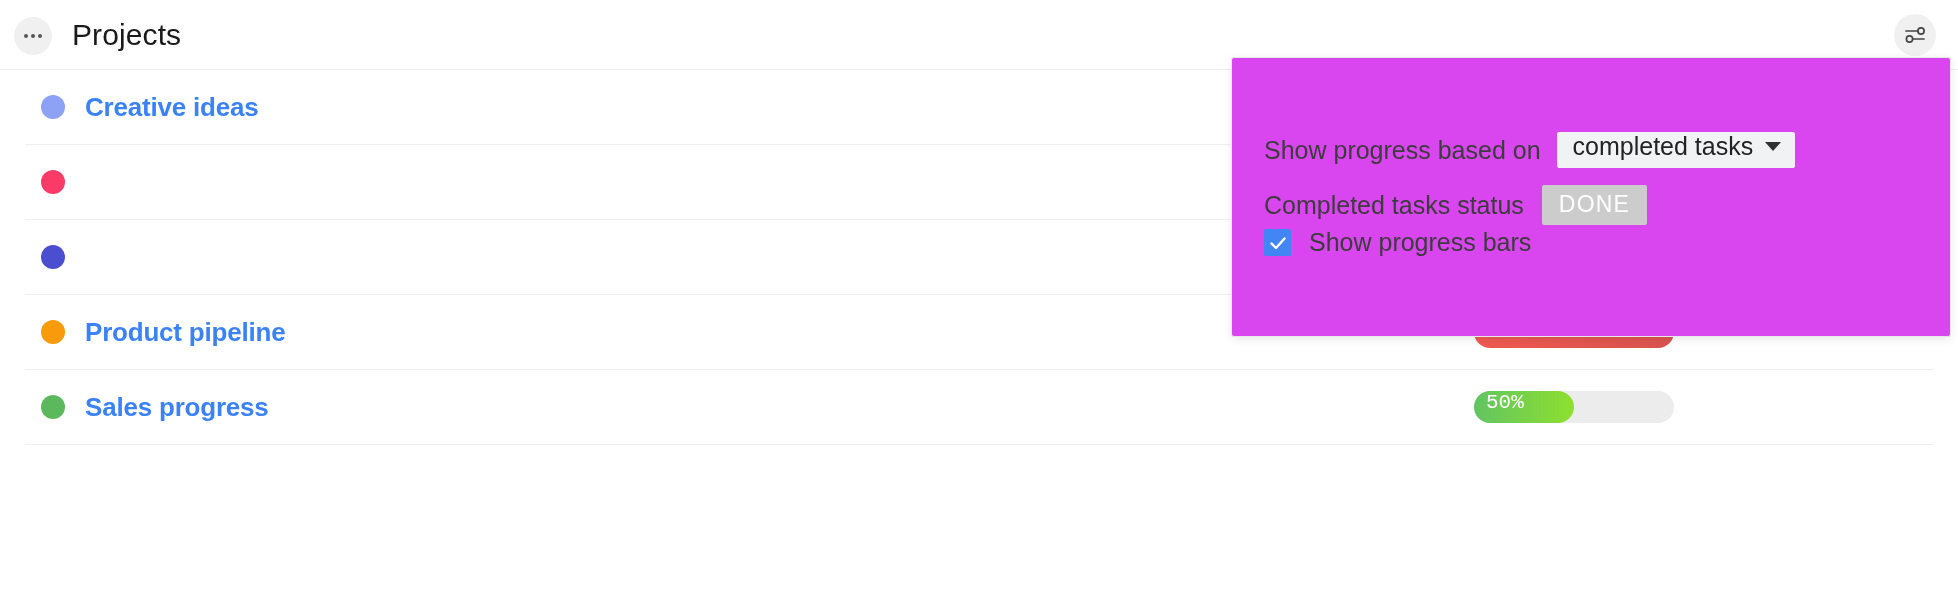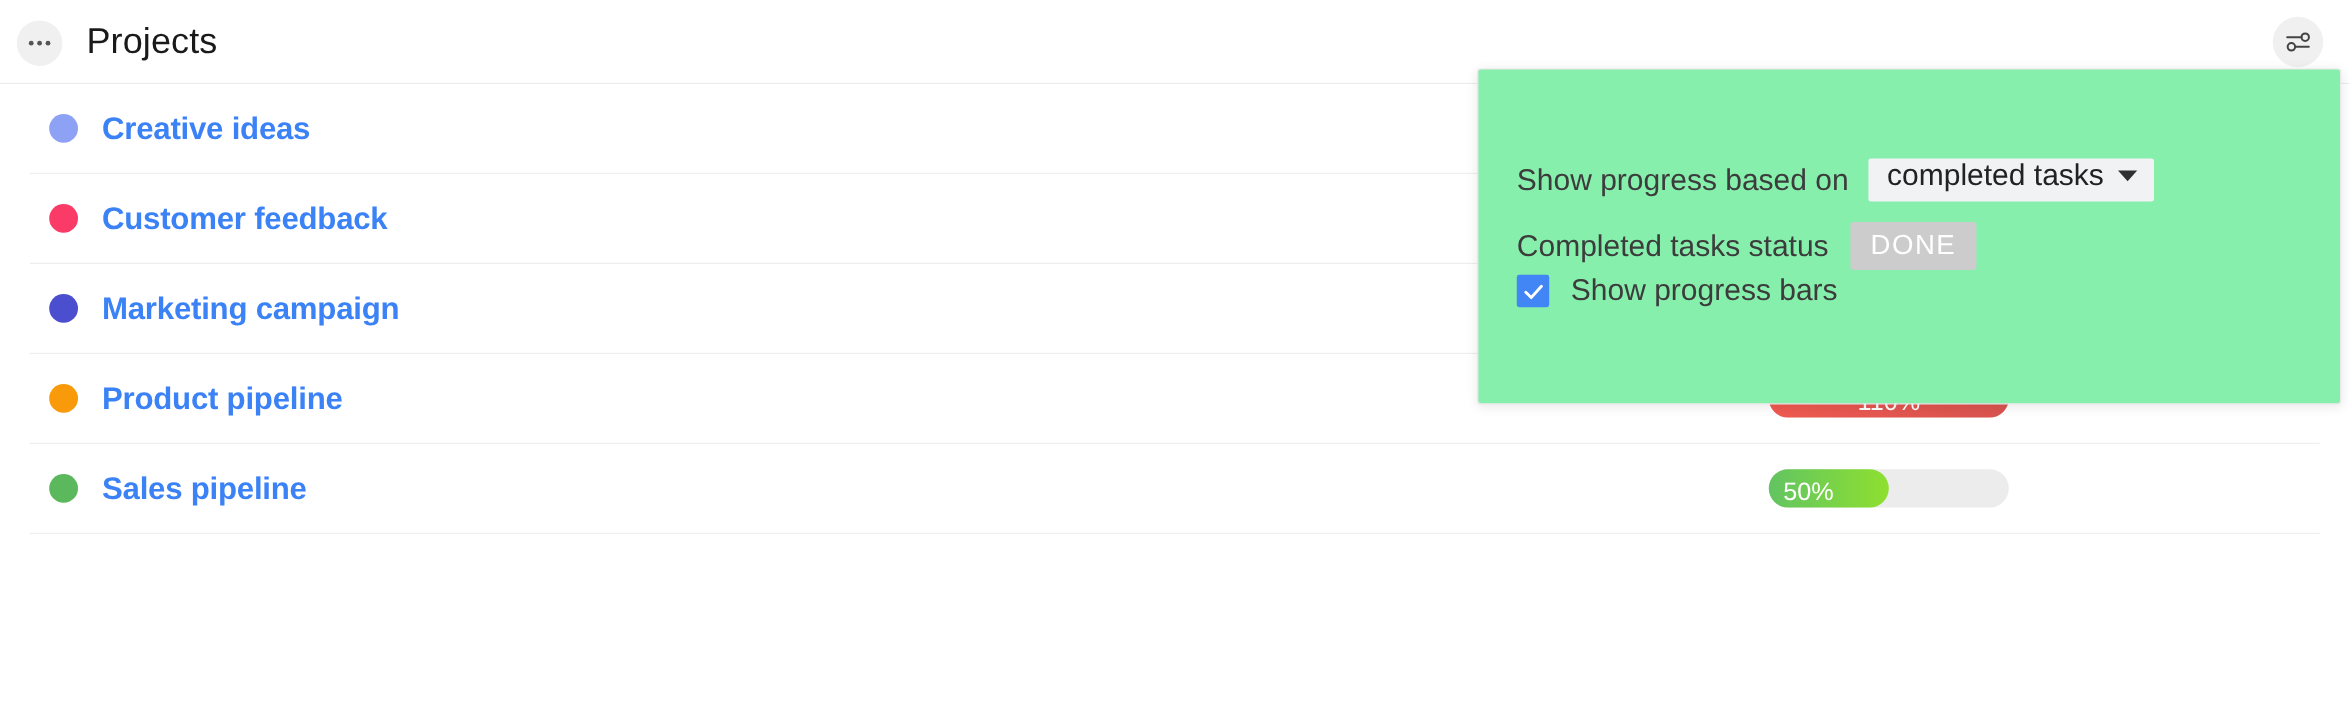--- a/index.html
+++ b/index.html
@@ -102,22 +102,23 @@
     width: 200px; height: 32px;
     background: #ececec;
     border-radius: 16px;
   }
   .bar-fill {
     position: absolute;
     left: 0; top: 0;
     height: 32px;
     border-radius: 16px;
     display: flex;
-    align-items: flex-end;
+    align-items: flex-start;
     overflow: hidden;
+    font-family: Liberation Mono, monospace;
   }
   .bar-fill.green {
     background: linear-gradient(90deg, #62c462 0%, #8ee02f 100%);
   }
   .bar-fill.red {
     background: linear-gradient(90deg, #ef5a50 0%, #d9534f 100%);
   }
   .bar-text {
     font-size: 21px;
     font-weight: 500;
@@ -130,21 +131,21 @@
   }
   .bar-text.leading {
     padding-left: 12px;
   }
 
   
   .popover {
     position: absolute;
     left: 1231px; top: 57px;
     width: 720px; height: 280px;
-    background: #86efac;
+    background: #d946ef;
     border: 1px solid #e8e8e8;
     border-radius: 3px;
     box-shadow: 0 2px 10px rgba(0,0,0,.09);
     z-index: 40;
     text-align: center;
   }
   .pop-row {
     position: absolute;
     display: flex;
     align-items: center;
@@ -231,42 +232,40 @@
 
   <div class="list">
 
     <div class="row">
       <span class="row-dot" style="background: rgb(141, 162, 245);"></span>
       <span class="row-label">Creative ideas</span>
     </div>
 
     <div class="row">
       <span class="row-dot" style="background: rgb(250, 59, 103);"></span>
-      <span class="row-label">Customer feedback</span>
     </div>
 
     <div class="row">
       <span class="row-dot" style="background: rgb(75, 78, 207);"></span>
-      <span class="row-label">Marketing campaign</span>
     </div>
 
     <div class="row">
       <span class="row-dot" style="background: rgb(248, 154, 9);"></span>
       <span class="row-label">Product pipeline</span>
       <div class="bar-wrap">
         <div class="bar-track"></div>
         <div class="bar-fill red" style="width: 100%;">
           <span class="bar-text centered">110%</span>
         </div>
       </div>
     </div>
 
     <div class="row">
       <span class="row-dot" style="background: rgb(92, 184, 92);"></span>
-      <span class="row-label">Sales pipeline</span>
+      <span class="row-label">Sales progress</span>
       <div class="bar-wrap">
         <div class="bar-track"></div>
         <div class="bar-fill green" style="width: 50%;">
           <span class="bar-text leading">50%</span>
         </div>
       </div>
     </div>
 
 
   </div>

